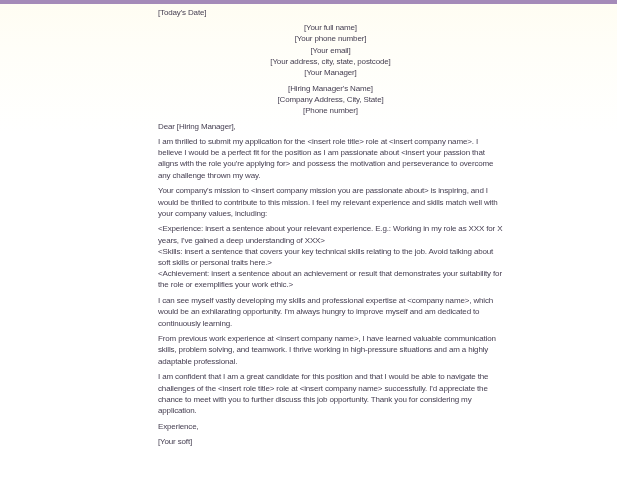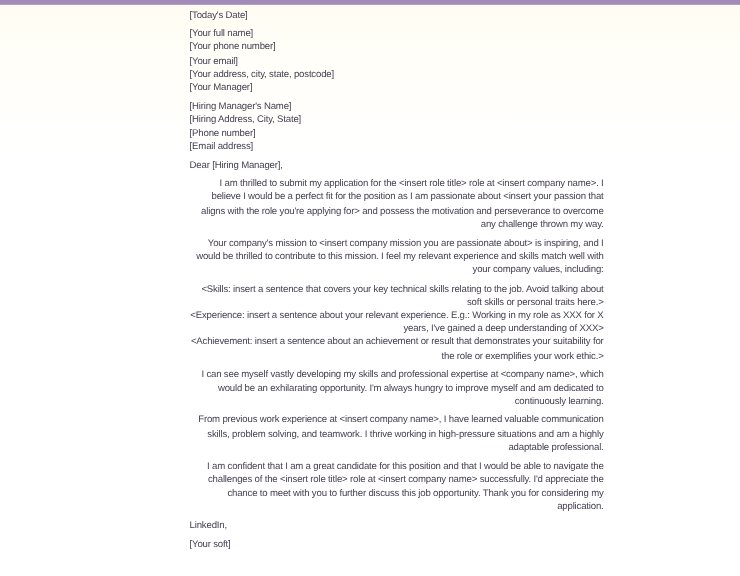--- a/index.html
+++ b/index.html
@@ -26,24 +26,24 @@
   .letter {
     position: absolute;
     left: 158px;
     top: 7px;
     width: 345px;
     font-size: 8px;
     line-height: 11.2px;
     letter-spacing: -0.15px;
   }
   .line { margin: 0 0 4px 0; }
-  .block { margin: 0 0 4.5px 0; }
+  .block { margin: 0 0 4.5px 0; text-align: center; }
   .block .line { margin: 0; }
   .subject { font-weight: bold; color: #433d50; }
-  .body { margin: 0; text-align: right; }
+  .body { margin: 0; }
   .para { margin: 0 0 4.5px 0; }
   .run { display: block; }
   .closing { margin-bottom: 4.5px; }
   .signature { margin-bottom: 0; }
 </style>
 </head>
 <body>
 
 <div class="page">
   <div class="top-bar"></div>
@@ -57,56 +57,55 @@
     <div class="line">[Your full name]</div>
         <div class="line">[Your phone number]</div>
         <div class="line">[Your email]</div>
         <div class="line">[Your address, city, state, postcode]</div>
         <div class="line">[Your Manager]</div>
       </div>
 
     <div class="block">
 
     <div class="line">[Hiring Manager's Name]</div>
-        <div class="line">[Hiring Address, City, State]</div>
+        <div class="line">[Company Address, City, State]</div>
         <div class="line">[Phone number]</div>
-        <div class="line">[Email address]</div>
       </div>
 
     <p class="line">Dear [Hiring Manager],</p>
 
 
     <div class="body">
 
     <p class="para">
 
       <span class="run">I am thrilled to submit my application for the &lt;insert role title&gt; role at &lt;insert company name&gt;. I believe I would be a perfect fit for the position as I am passionate about &lt;insert your passion that aligns with the role you're applying for&gt; and possess the motivation and perseverance to overcome any challenge thrown my way.</span>
         </p>
         <p class="para">
 
       <span class="run">Your company's mission to &lt;insert company mission you are passionate about&gt; is inspiring, and I would be thrilled to contribute to this mission. I feel my relevant experience and skills match well with your company values, including:</span>
         </p>
         <p class="para">
 
-      <span class="run">&lt;Skills: insert a sentence that covers your key technical skills relating to the job. Avoid talking about soft skills or personal traits here.&gt;</span>
-          <span class="run">&lt;Experience: insert a sentence about your relevant experience. E.g.: Working in my role as XXX for X years, I've gained a deep understanding of XXX&gt;</span>
+      <span class="run">&lt;Experience: insert a sentence about your relevant experience. E.g.: Working in my role as XXX for X years, I've gained a deep understanding of XXX&gt;</span>
+          <span class="run">&lt;Skills: insert a sentence that covers your key technical skills relating to the job. Avoid talking about soft skills or personal traits here.&gt;</span>
           <span class="run">&lt;Achievement: insert a sentence about an achievement or result that demonstrates your suitability for the role or exemplifies your work ethic.&gt;</span>
         </p>
         <p class="para">
 
       <span class="run">I can see myself vastly developing my skills and professional expertise at &lt;company name&gt;, which would be an exhilarating opportunity. I'm always hungry to improve myself and am dedicated to continuously learning.</span>
         </p>
         <p class="para">
 
       <span class="run">From previous work experience at &lt;insert company name&gt;, I have learned valuable communication skills, problem solving, and teamwork. I thrive working in high-pressure situations and am a highly adaptable professional.</span>
         </p>
         <p class="para">
 
       <span class="run">I am confident that I am a great candidate for this position and that I would be able to navigate the challenges of the &lt;insert role title&gt; role at &lt;insert company name&gt; successfully. I'd appreciate the chance to meet with you to further discuss this job opportunity. Thank you for considering my application.</span>
         </p>
       </div>
 
-    <p class="line closing">LinkedIn,</p>
+    <p class="line closing">Experience,</p>
 
     <p class="line signature">[Your soft]</p>
 
   </div>
 </div>
 
 </body></html>

